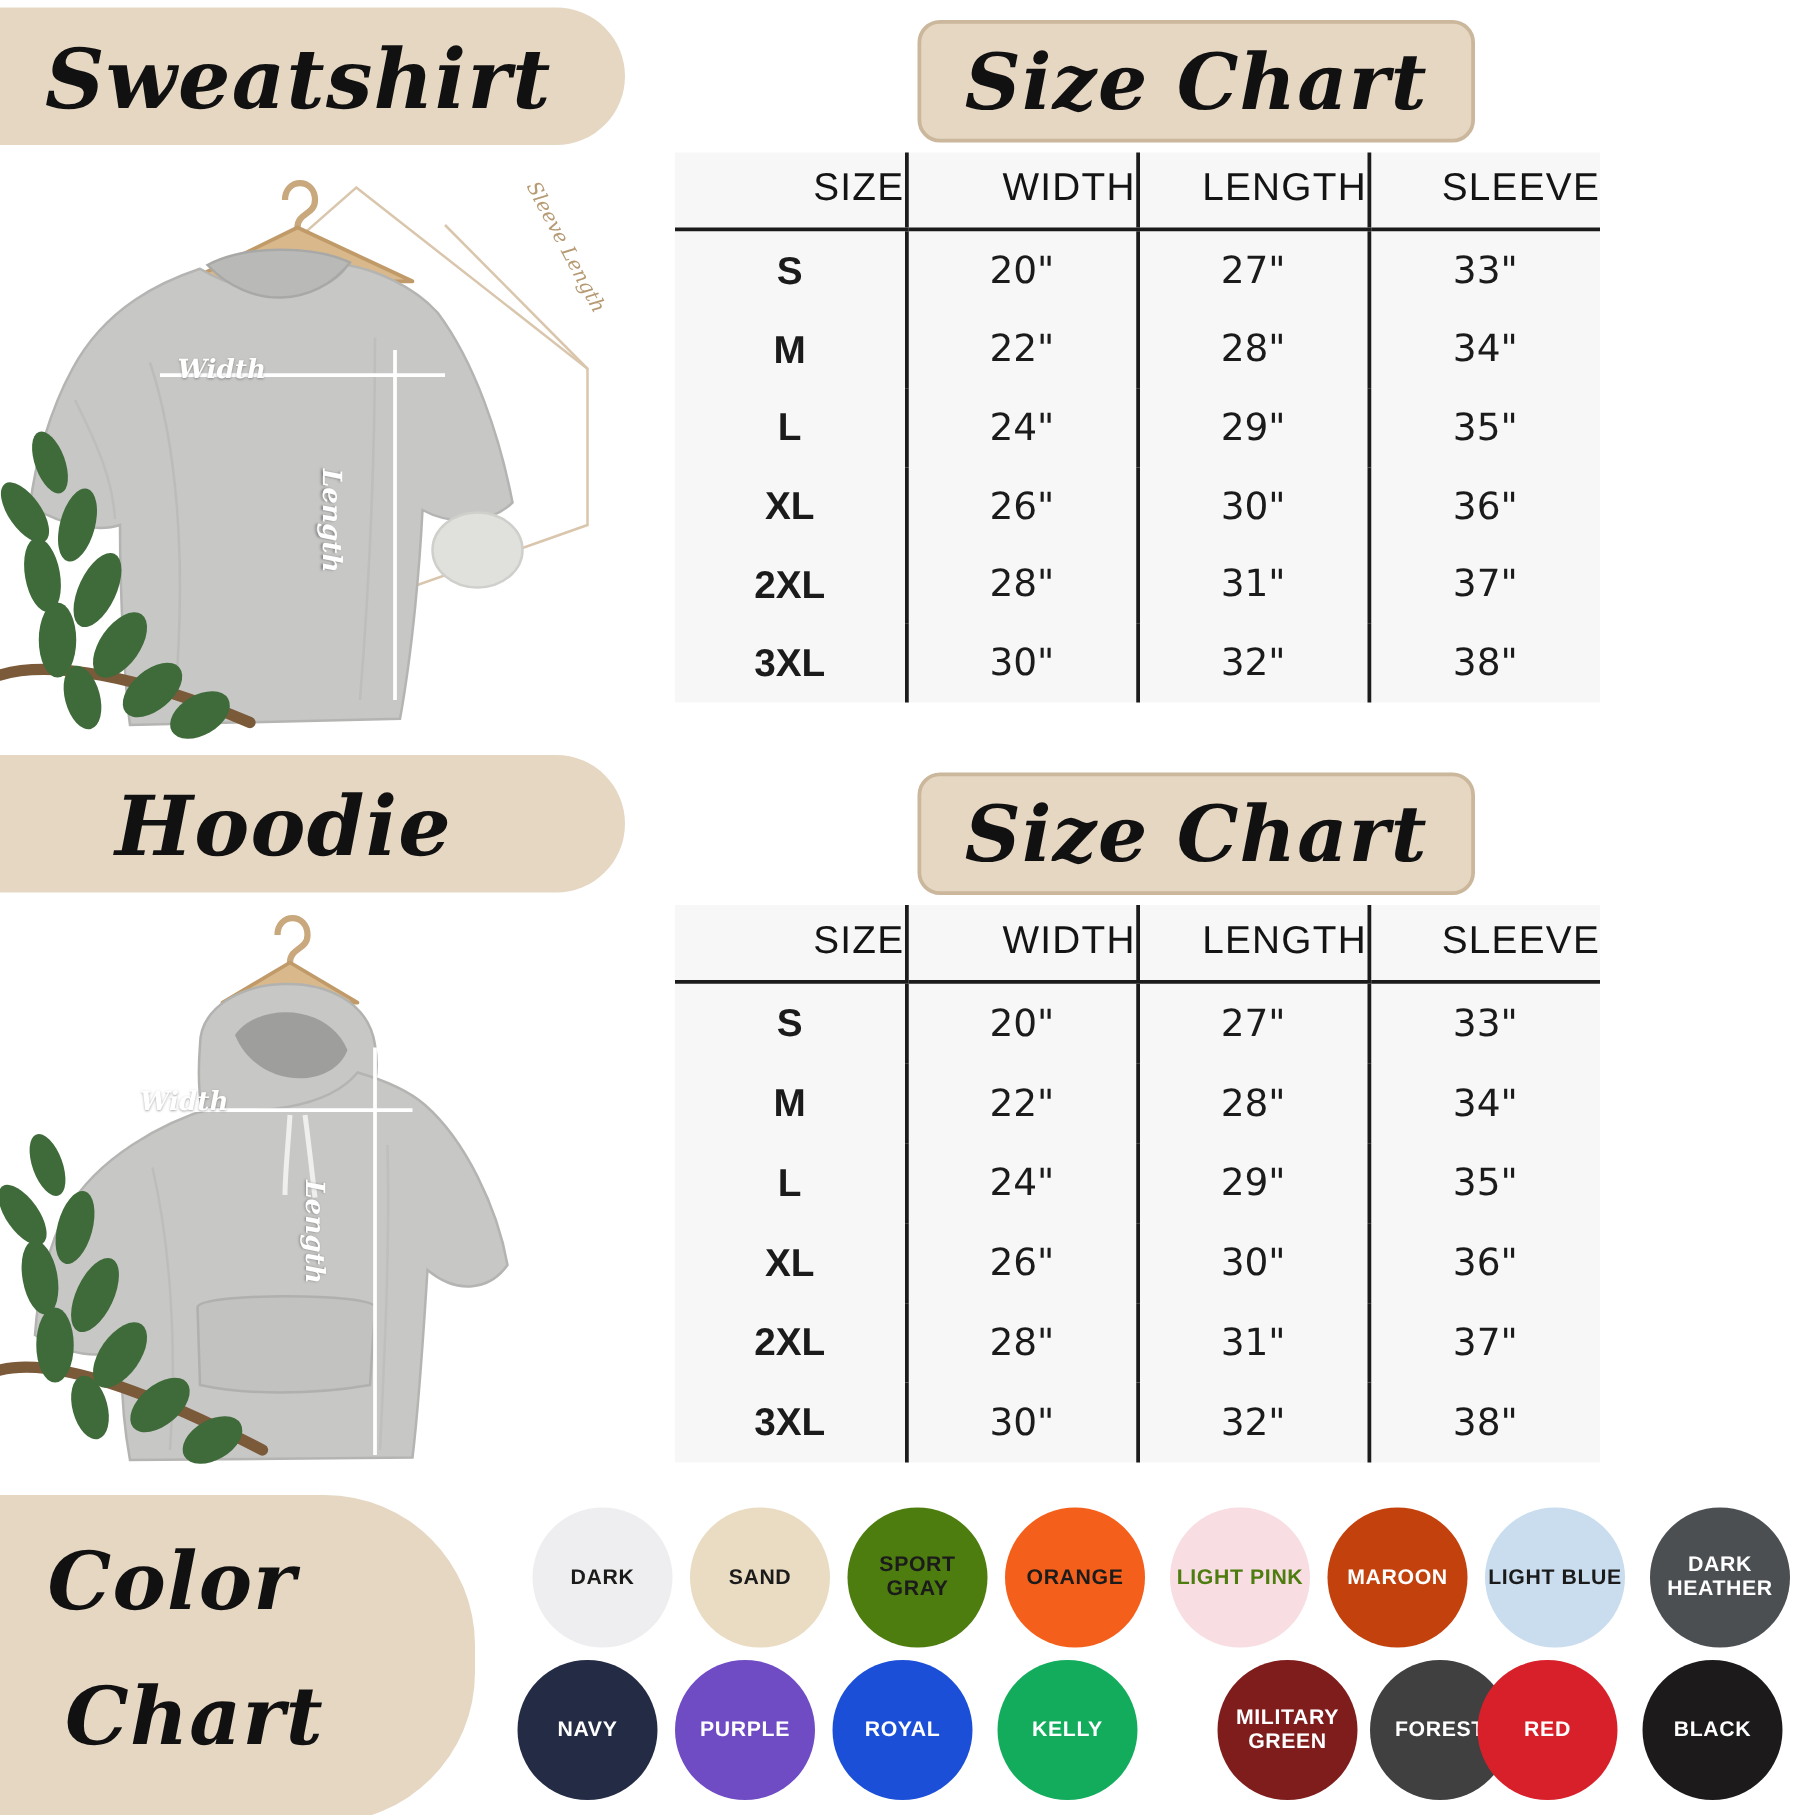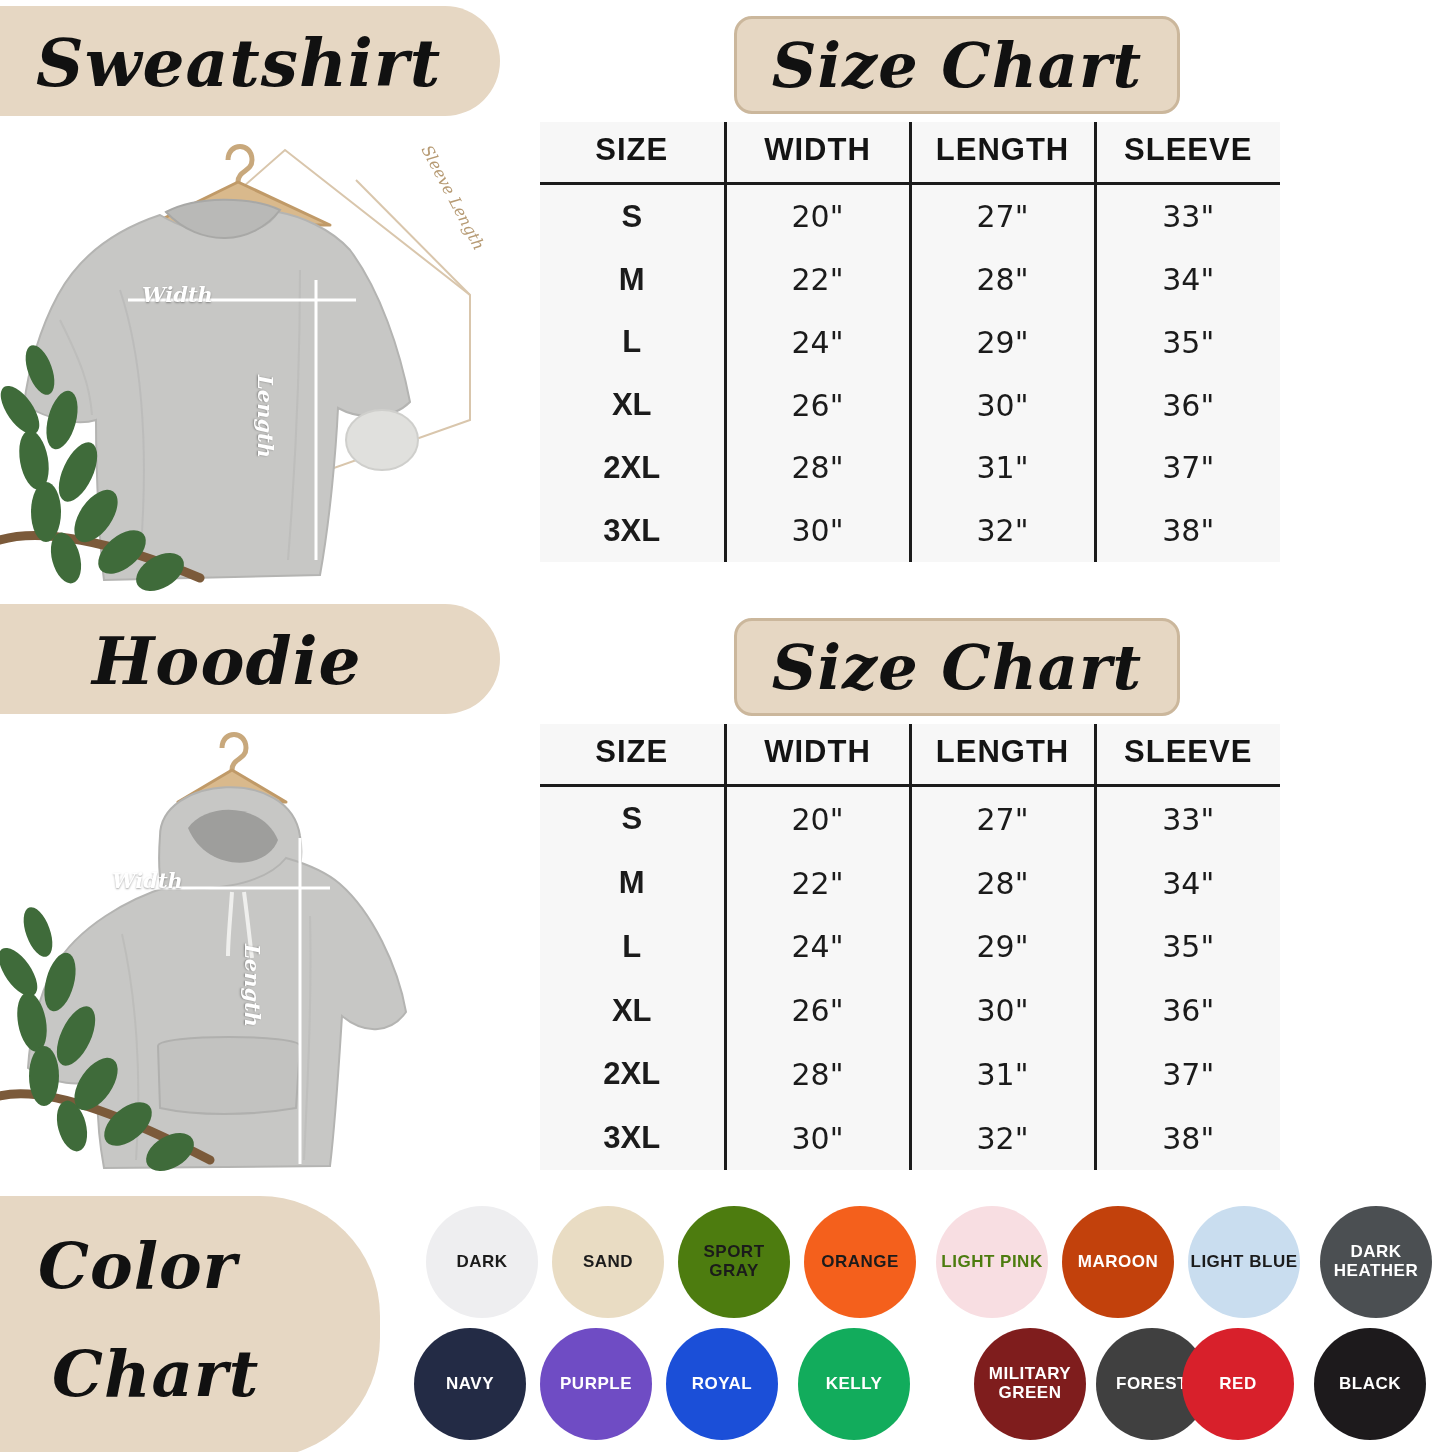--- a/index.html
+++ b/index.html
@@ -55,25 +55,25 @@
     background: #f7f7f7;
   }
   table.size-table {
     width: 100%;
     height: 100%;
     border-collapse: collapse;
     table-layout: fixed;
   }
   table.size-table th {
     font-family: "Liberation Sans", sans-serif;
-    font-weight: bold;
+    font-weight: normal;
     font-size: 31px;
     color: #141414;
     padding: 10px 0 14px 0;
-    text-align: center;
+    text-align: right;
     letter-spacing: 1px;
   }
   table.size-table td {
     text-align: center;
     font-size: 30px;
     color: #1b1b1b;
     padding: 5px 0;
     font-family: "DejaVu Sans", sans-serif;
   }
   table.size-table td.sz {

